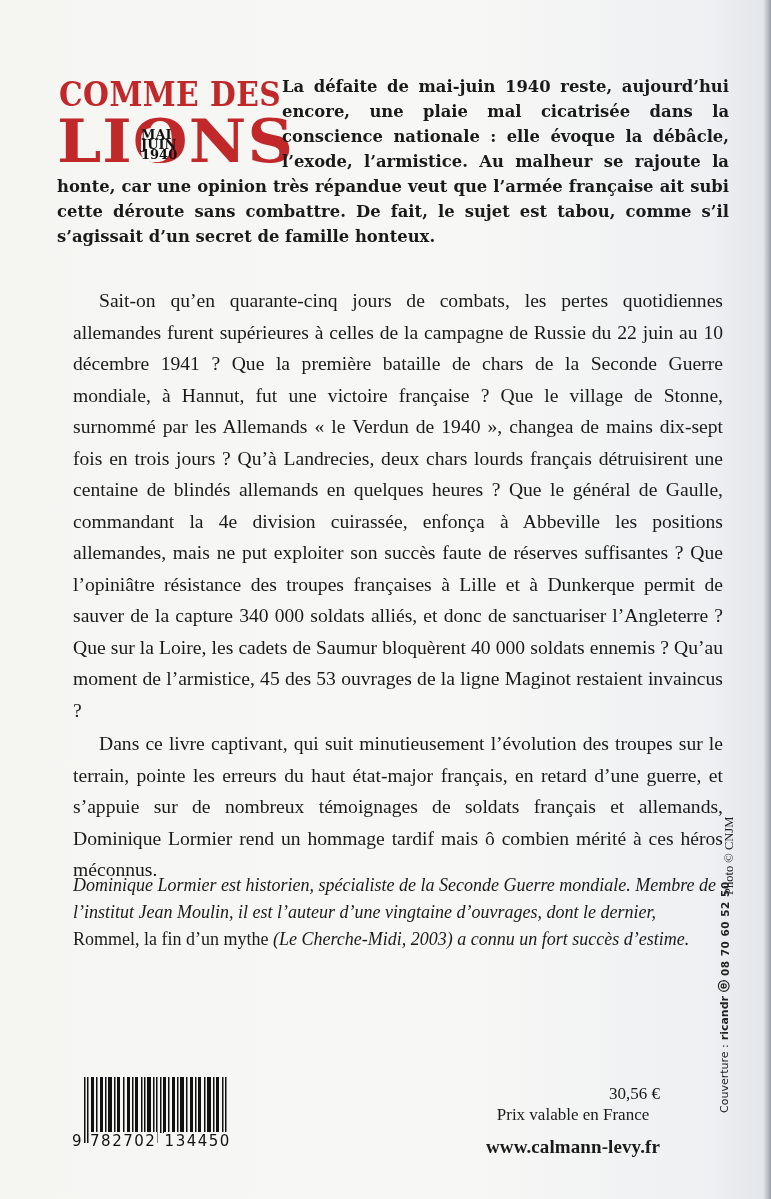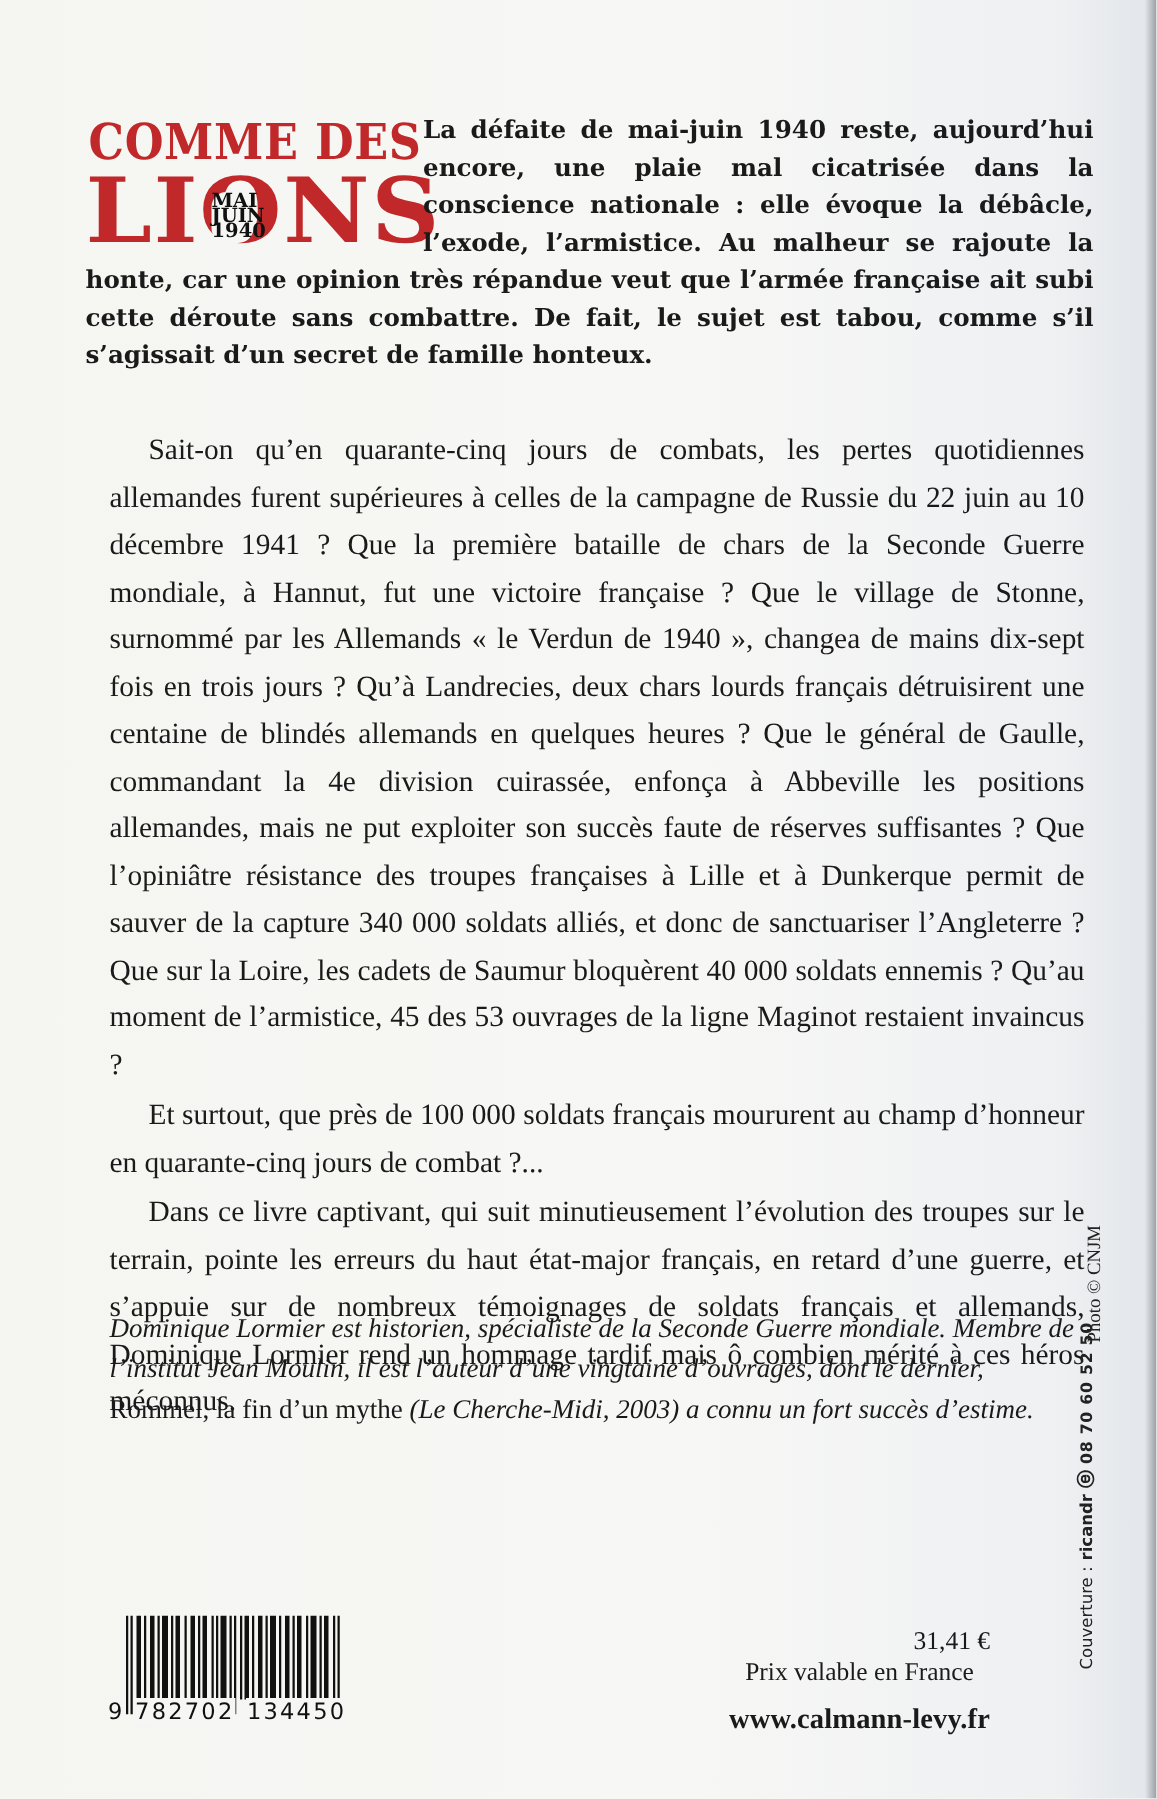--- a/index.html
+++ b/index.html
@@ -119,21 +119,20 @@
     </div>
   </div>
 
   <div class="intro">
     <div class="float-space"></div>
     <p>La défaite de mai-juin 1940 reste, aujourd’hui encore, une plaie mal cicatrisée dans la conscience nationale : elle évoque la débâcle, l’exode, l’armistice. Au malheur se rajoute la honte, car une opinion très répandue veut que l’armée française ait subi cette déroute sans combattre. De fait, le sujet est tabou, comme s’il s’agissait d’un secret de famille honteux.</p>
   </div>
 
   <div class="body">
     <p>Sait-on qu’en quarante-cinq jours de combats, les pertes quotidiennes allemandes furent supérieures à celles de la campagne de Russie du 22 juin au 10 décembre 1941 ? Que la première bataille de chars de la Seconde Guerre mondiale, à Hannut, fut une victoire française ? Que le village de Stonne, surnommé par les Allemands « le Verdun de 1940 », changea de mains dix-sept fois en trois jours ? Qu’à Landrecies, deux chars lourds français détruisirent une centaine de blindés allemands en quelques heures ? Que le général de Gaulle, commandant la 4e division cuirassée, enfonça à Abbeville les positions allemandes, mais ne put exploiter son succès faute de réserves suffisantes ? Que l’opiniâtre résistance des troupes françaises à Lille et à Dunkerque permit de sauver de la capture 340 000 soldats alliés, et donc de sanctuariser l’Angleterre ? Que sur la Loire, les cadets de Saumur bloquèrent 40 000 soldats ennemis ? Qu’au moment de l’armistice, 45 des 53 ouvrages de la ligne Maginot restaient invaincus ?</p>
-    <p>Et surtout, que près de 100 000 soldats français moururent au champ d’honneur en quarante-cinq jours de combat ?...</p>
     <p>Dans ce livre captivant, qui suit minutieusement l’évolution des troupes sur le terrain, pointe les erreurs du haut état-major français, en retard d’une guerre, et s’appuie sur de nombreux témoignages de soldats français et allemands, Dominique Lormier rend un hommage tardif mais ô combien mérité à ces héros méconnus.</p>
   </div>
 
   <div class="bio">
     <span>Dominique Lormier est historien, spécialiste de la Seconde Guerre mondiale. Membre de l’institut Jean Moulin, il est l’auteur d’une vingtaine d’ouvrages, dont le dernier, </span><span class="roman">Rommel, la fin d’un mythe</span><span> (Le Cherche-Midi, 2003) a connu un fort succès d’estime.</span>
   </div>
 
 
   <svg class="barcode" width="150" height="66" viewBox="0 0 150 66">
     <g fill="#111">
@@ -171,21 +170,21 @@
         <rect x="132" y="0" width="3" height="56"></rect>
       <rect x="138" y="0" width="1.5" height="66"></rect>
         <rect x="141" y="0" width="1.5" height="66"></rect>
     </g>
   </svg>
   <div class="barcode-digits">
     <span class="first">9</span><span class="grp">782702</span>&nbsp;<span class="grp">134450</span>
   </div>
 
   <div class="price-block">
-    <div class="price">31,41 €</div>
+    <div class="price">30,56 €</div>
     <div class="validity">Prix valable en France</div>
     <div class="website">www.calmann-levy.fr</div>
   </div>
 
   <div class="vert photo-credit">Photo © CNJM</div>
 
   <div class="vert cover-credit">
     <span>Couverture :</span>
     <span style="font-weight:bold;">ricandr</span>
     <span class="logo">ⓔ</span>

